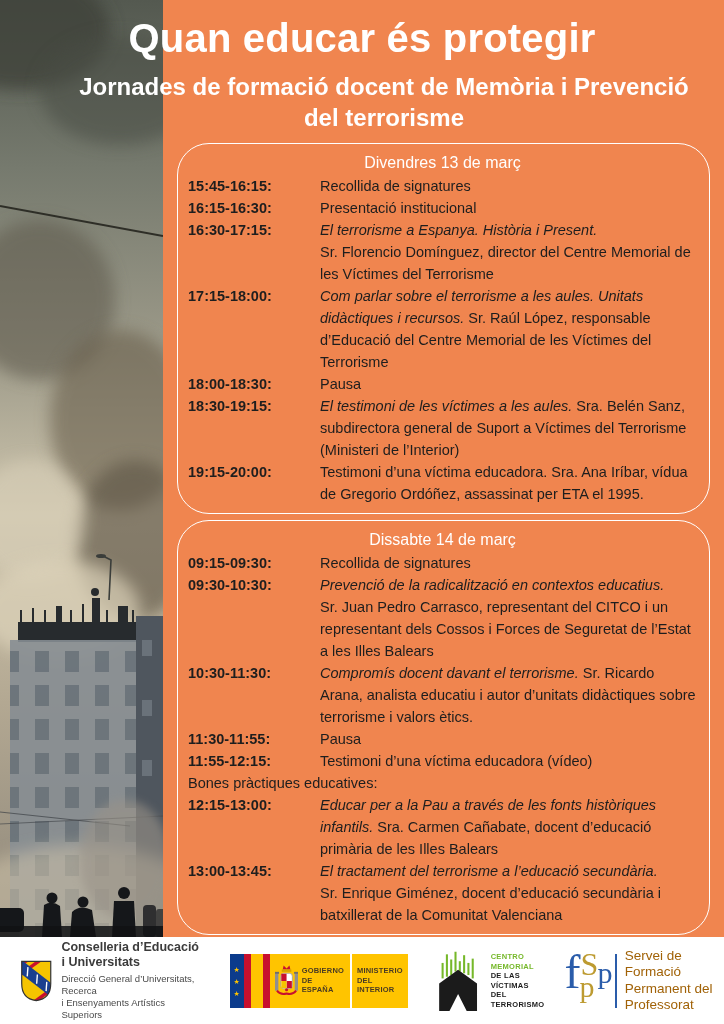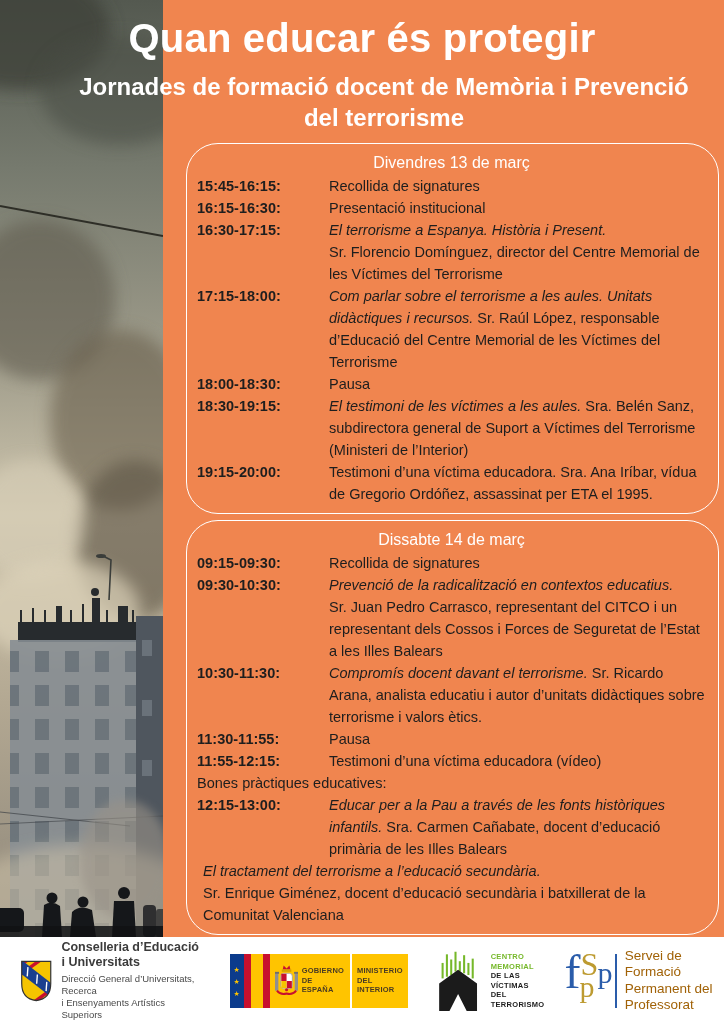--- a/index.html
+++ b/index.html
@@ -5,21 +5,21 @@
   html,body{margin:0;padding:0;background:#e8e8e8;}
   .poster{position:relative;width:724px;height:1024px;margin:0 auto;background:#F0854F;
           overflow:hidden;font-family:"Liberation Sans",sans-serif;}
   
   .photo{position:absolute;left:0;top:0;width:163px;height:937px;z-index:1;}
   
   .titles{position:absolute;left:0;top:16px;width:724px;z-index:2;color:#fff;text-align:center;}
   .main-title{font-size:40px;font-weight:700;margin:0;letter-spacing:.2px;}
   .subtitle{margin:10px 0 0 56px;width:656px;font-size:24px;font-weight:700;line-height:1.3;}
   
-  .day-box{position:absolute;left:186px;width:533px;border:1.5px solid #fff;border-radius:32px;
+  .day-box{position:absolute;left:177px;width:533px;border:1.5px solid #fff;border-radius:32px;
            box-sizing:border-box;padding:8px 12px 8px 10px;color:#1E1E1E;z-index:2;}
   .day-box.friday{top:143px;min-height:354px;}
   .day-box.saturday{top:520px;min-height:398px;}
   .day-header{text-align:center;color:#fff;font-size:16px;line-height:21px;margin-bottom:2px;}
   .row{display:flex;font-size:14.5px;line-height:22px;gap:28px;}
   .time{width:98px;flex-shrink:0;font-weight:700;}
   .desc{flex:1;padding-left:6px;}
   .full-row{font-size:14.5px;line-height:22px;}
   .it{font-style:italic;}
   
@@ -199,20 +199,21 @@
         <div class="row">
           <div class="time">11:55-12:15:</div>
           <div class="desc"><span>Testimoni d’una víctima educadora (vídeo)</span></div>
         </div>
         <div class="full-row">Bones pràctiques educatives:</div>
         <div class="row">
           <div class="time">12:15-13:00:</div>
           <div class="desc"><span class="it">Educar per a la Pau a través de les fonts històriques infantils.</span><span> Sra. Carmen Cañabate, docent d’educació primària de les Illes Balears</span></div>
         </div>
         <div class="row">
+          <div class="time">13:00-13:45:</div>
           <div class="desc"><span class="it">El tractament del terrorisme a l’educació secundària.</span><br><span>Sr. Enrique Giménez, docent d’educació secundària i batxillerat de la Comunitat Valenciana</span></div>
         </div>
       </div>
   </section>
 
   <footer class="footer">
 
     <div class="logo logo-conselleria">
       <svg width="38" height="50" viewBox="0 0 38 50" xmlns="http://www.w3.org/2000/svg">
         <defs>

